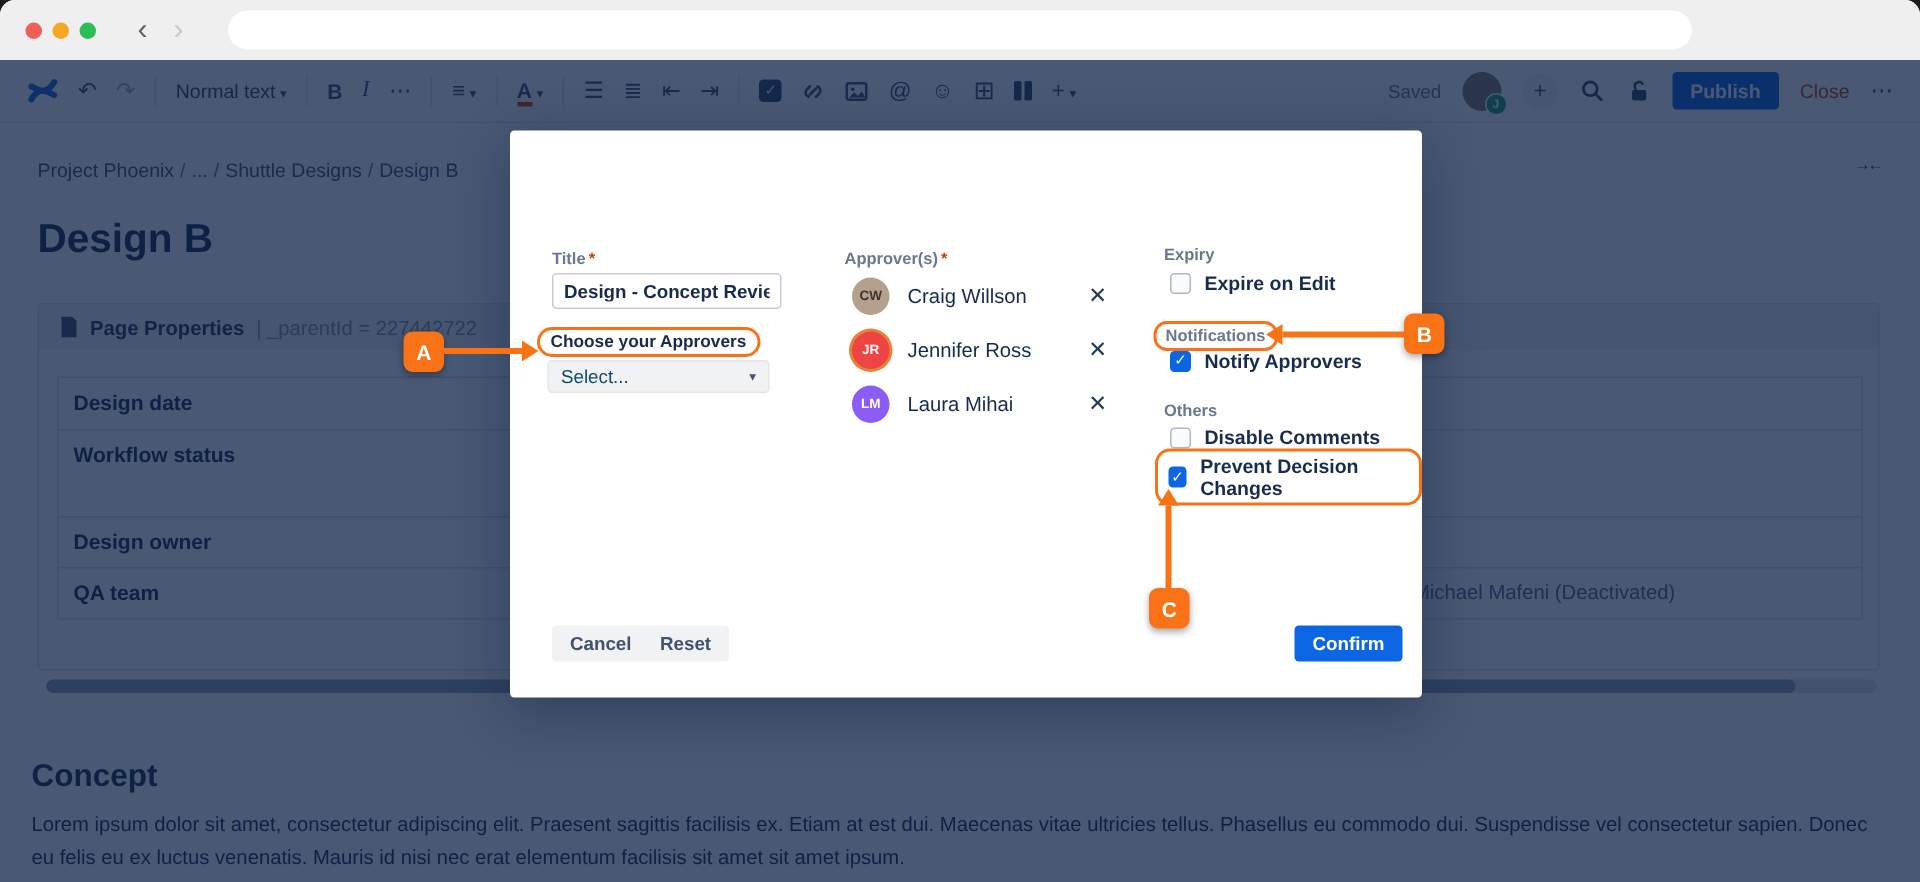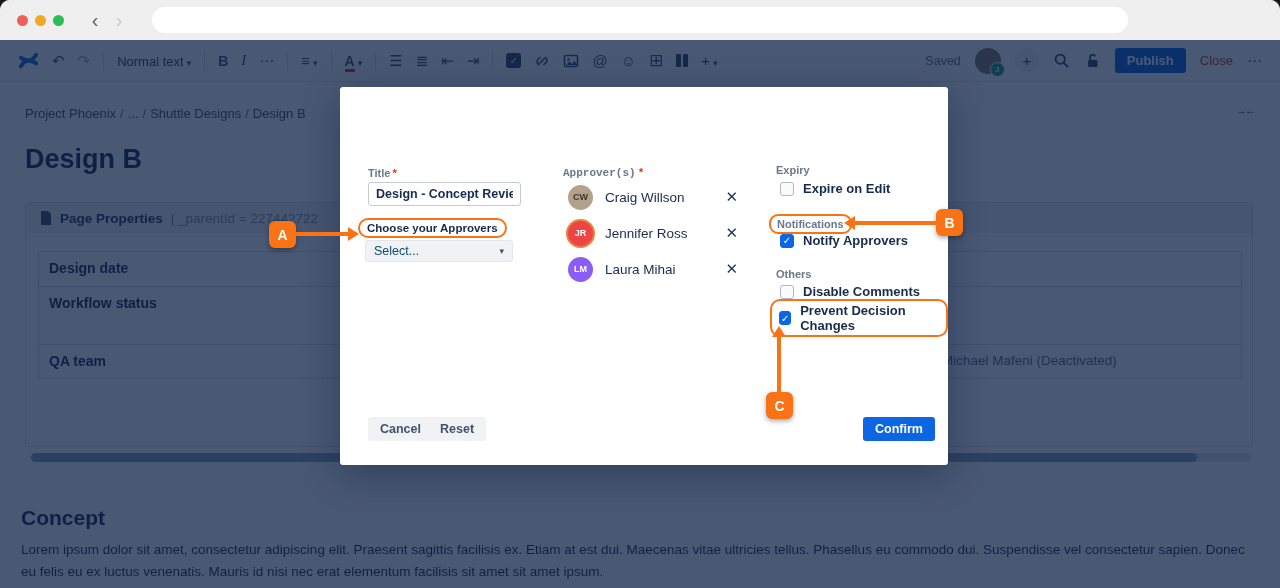--- a/index.html
+++ b/index.html
@@ -62,21 +62,21 @@
   .modal{position:absolute;left:340px;top:87px;width:608px;height:378px;background:#fff;border-radius:3px;box-shadow:0 10px 36px rgba(9,30,66,.4);z-index:20;}
   .m-title{position:absolute;left:28px;top:16px;font-size:17.5px;font-weight:700;color:#172b4d;}
   .f-label{font-size:11px;font-weight:700;color:#6b778c;}
   .req{color:#de350b;margin-left:2px;}
   .m-title-label{position:absolute;left:28px;top:80px;}
   .m-title-input{position:absolute;left:28px;top:95px;width:137px;height:22px;border:1px solid #c5cad3;border-radius:3px;font-size:12.5px;font-weight:600;color:#172b4d;padding:0 7px;font-family:"Liberation Sans",sans-serif;}
   .choose-box{position:absolute;left:18px;top:131px;border:2.5px solid #f97316;border-radius:10px;padding:2px 7px;font-size:11.5px;font-weight:700;color:#172b4d;background:#fff;}
   .m-select{position:absolute;left:25px;top:153px;width:148px;height:22px;background:#f1f2f4;border:1px solid #e4e6ea;border-radius:3px;display:flex;align-items:center;justify-content:space-between;padding:0 8px;box-sizing:border-box;}
   .m-select .ph{font-size:12.5px;color:#0c4a6e;}
   .m-select .chev{font-size:9px;color:#44546f;}
-  .appr-label{position:absolute;left:223px;top:80px;font-family:Liberation Mono, monospace;}
+  .appr-label{position:absolute;left:223px;top:80px;}
   .appr-list{position:absolute;left:228px;top:97px;width:170px;}
   .appr-row{display:flex;align-items:center;height:26px;margin-bottom:10px;}
   .appr-av{width:25px;height:25px;border-radius:50%;display:flex;align-items:center;justify-content:center;font-size:9px;font-weight:700;color:#fff;flex:0 0 auto;}
   .appr-row:nth-child(1) .appr-av{background:#b3a18c;color:#3c352d;}
   .appr-row:nth-child(2) .appr-av{background:#ef4444;box-shadow:0 0 0 2px #e8833a;}
   .appr-row:nth-child(3) .appr-av{background:#8b5cf6;}
   .appr-name{margin-left:12px;font-size:13.5px;font-weight:500;color:#172b4d;}
   .appr-x{margin-left:auto;font-size:15px;color:#253858;cursor:pointer;}
   .rcol-label-expiry{position:absolute;left:436px;top:77px;}
   .cb-row{position:absolute;display:flex;align-items:center;gap:9px;font-size:13px;font-weight:600;color:#172b4d;}
@@ -224,20 +224,24 @@
       </div>
       <div class="ptable">
         <div class="prow rh-a">
           <span class="plabel">Design date</span>
           <span class="pvalue"></span>
         </div>
         <div class="prow rh-b">
           <span class="plabel">Workflow status</span>
           <span class="pvalue"></span>
         </div>
+        <div class="prow rh-c">
+          <span class="plabel">Design owner</span>
+          <span class="pvalue"></span>
+        </div>
         <div class="prow rh-e">
           <span class="plabel">QA team</span>
           <span class="pvalue">Michael Mafeni (Deactivated)</span>
         </div>
       </div>
     </div>
     <div class="hscroll">
         <span class="thumb"></span>
       </div>
 

